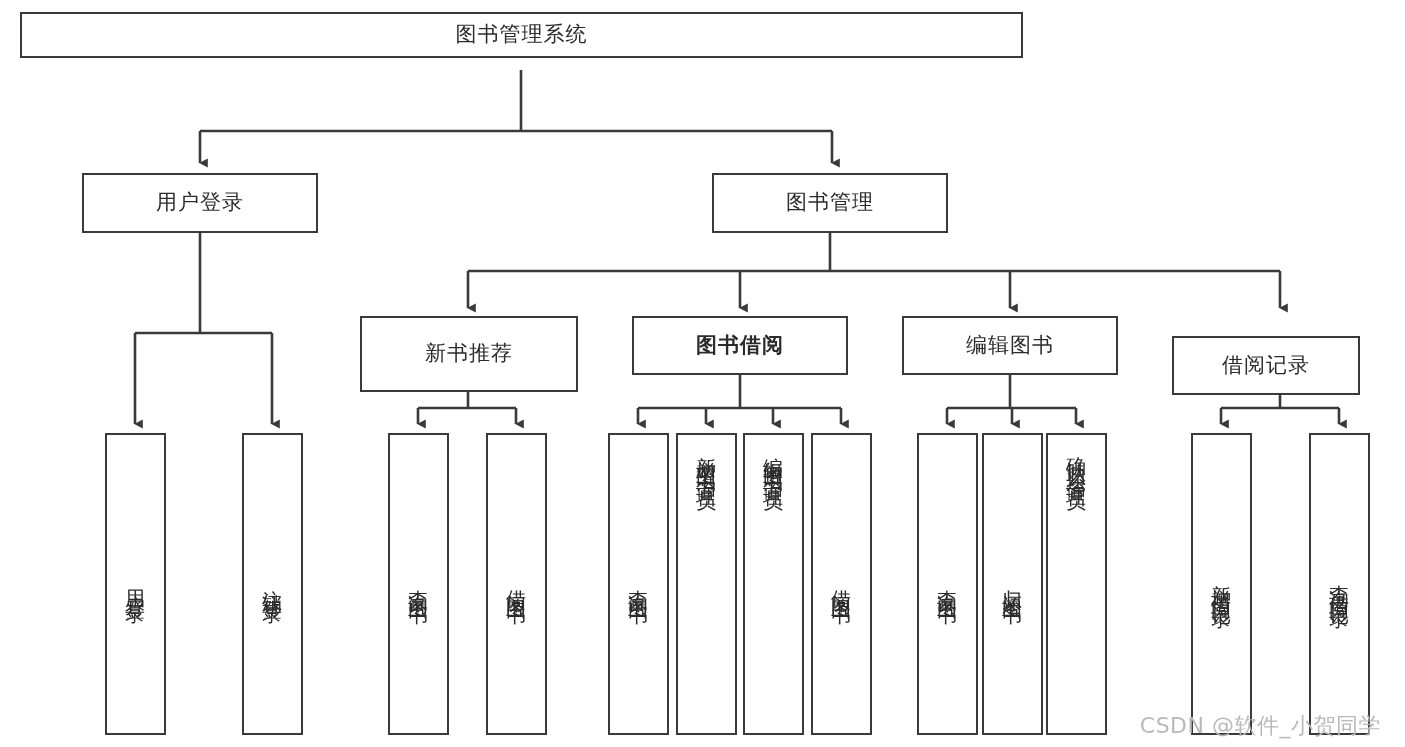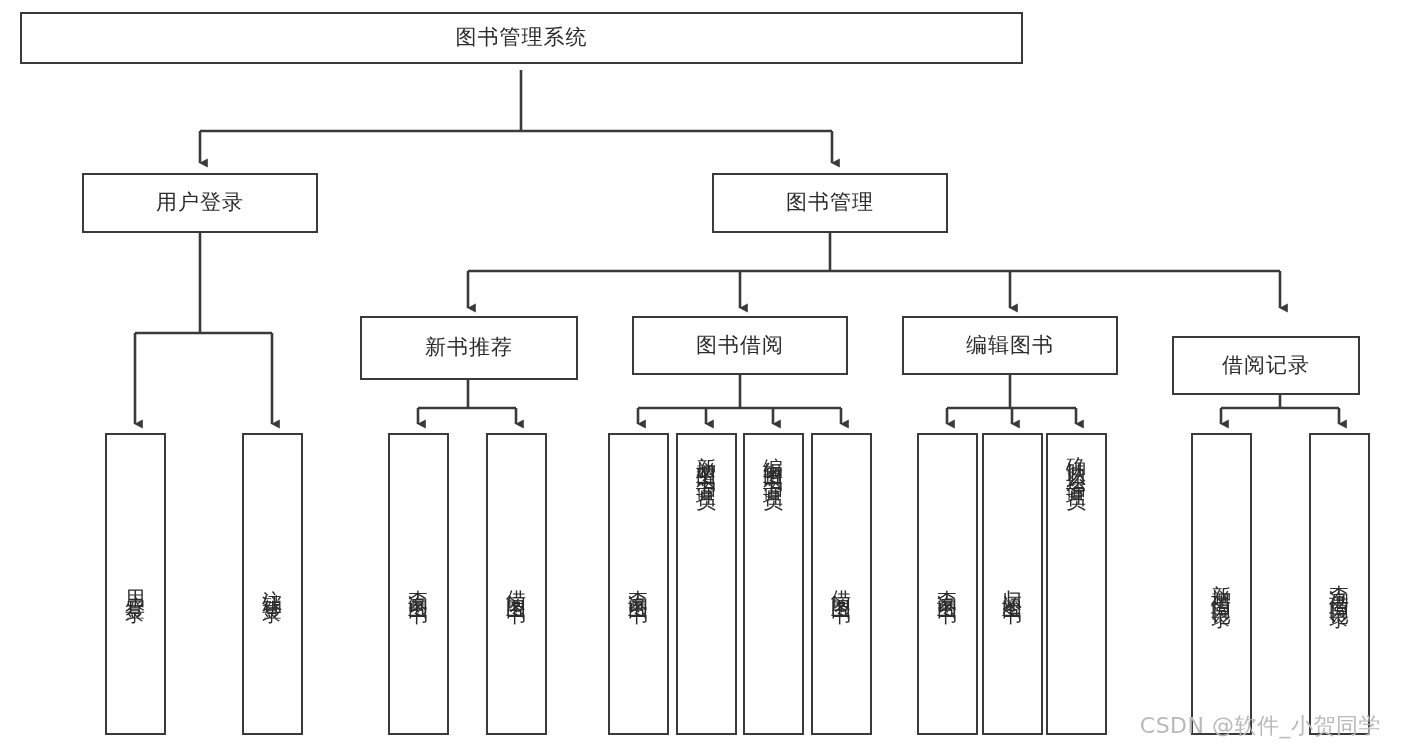--- a/index.html
+++ b/index.html
@@ -117,37 +117,37 @@
       <path d="M1012,408 L1012,424" marker-end="url(#arrow)"></path>
       <path d="M1076,408 L1076,424" marker-end="url(#arrow)"></path>
 
       <path d="M1280,375 L1280,408"></path>
       <path d="M1221,408 L1339,408"></path>
       <path d="M1221,408 L1221,424" marker-end="url(#arrow)"></path>
       <path d="M1339,408 L1339,424" marker-end="url(#arrow)"></path>
     </g>
   </svg>
 
-  <div class="node" style="left:20px; top:12px; width:1003px; height:52px;">
+  <div class="node" style="left:20px; top:12px; width:1003px; height:46px;">
     <span class="label">图书管理系统</span>
   </div>
 
   <div class="node" style="left:82px; top:173px; width:236px; height:60px;">
     <span class="label">用户登录</span>
   </div>
 
   <div class="node" style="left:712px; top:173px; width:236px; height:60px;justify-content:center;">
     <span class="label">图书管理</span>
   </div>
 
-  <div class="node" style="left:360px; top:316px; width:218px; height:64px;text-align:center;">
+  <div class="node" style="left:360px; top:316px; width:218px; height:76px;text-align:center;">
     <span class="label">新书推荐</span>
   </div>
 
-  <div class="node" style="left:632px; top:316px; width:216px; height:59px;">
+  <div class="node" style="left:632px; top:316px; width:216px; height:59px;font-weight:bold;">
     <span class="label">图书借阅</span>
   </div>
 
   <div class="node" style="left:902px; top:316px; width:216px; height:59px;">
     <span class="label">编辑图书</span>
   </div>
 
   <div class="node" style="left:1172px; top:336px; width:188px; height:59px;">
     <span class="label">借阅记录</span>
   </div>

